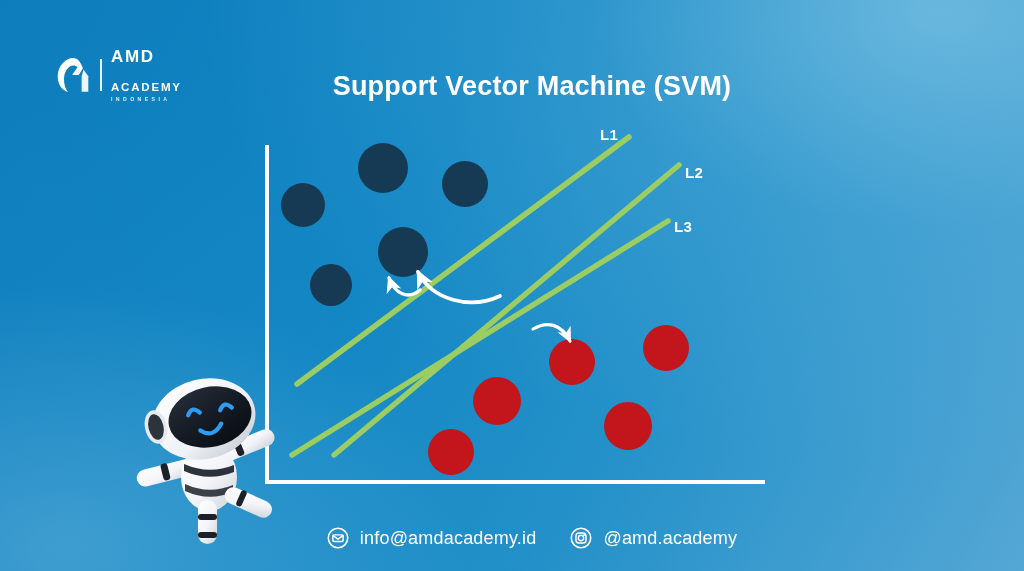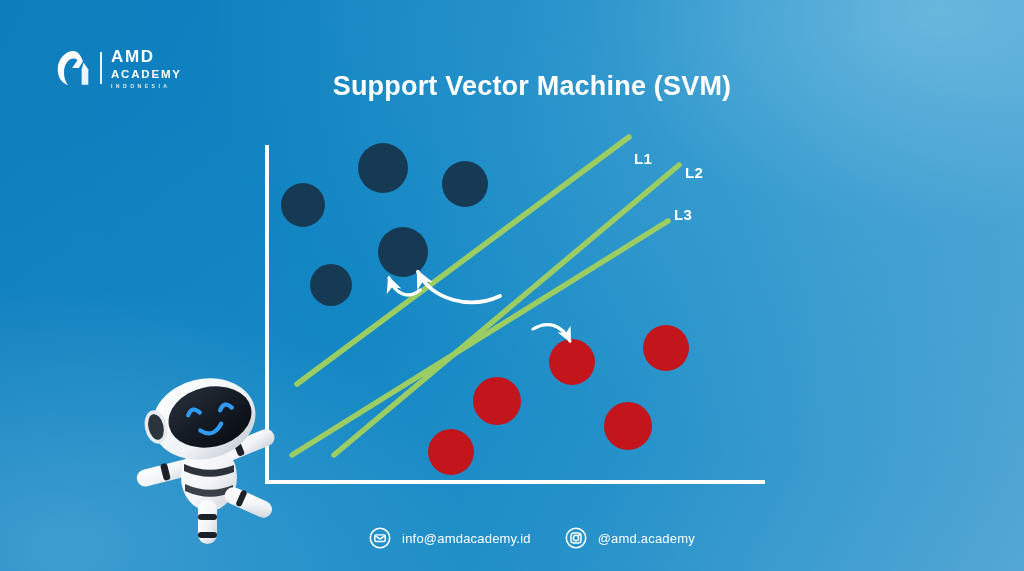--- a/index.html
+++ b/index.html
@@ -48,21 +48,21 @@
     color: #ffffff;
     font-size: 17px;
     font-weight: bold;
     letter-spacing: 1.6px;
   }
   #logo .academy {
     color: #ffffff;
     font-size: 11.5px;
     font-weight: bold;
     letter-spacing: 1.8px;
-    margin-top: 4px;
+    margin-top: 17px;
     text-align: center;
   }
   #logo .indonesia {
     color: #ffffff;
     font-size: 5.2px;
     font-weight: bold;
     letter-spacing: 3.4px;
     opacity: .85;
     margin-top: 3px;
   }
@@ -135,21 +135,21 @@
     align-items: center;
     gap: 11px;
   }
   .contact .glyph {
     width: 22px;
     height: 22px;
     display: block;
   }
   .contact .txt {
     color: #ffffff;
-    font-size: 13px;
+    font-size: 18px;
     letter-spacing: .2px;
     text-align: center;
   }
 </style>
 </head>
 <body>
 
 <div id="stage">
   <div id="bg-gradient"></div>
 
@@ -187,23 +187,23 @@
         <div class="dot navy" style="left: 378px; top: 227px; width: 50px; height: 50px; background: rgb(23, 58, 84);"></div>
         <div class="dot navy" style="left: 310px; top: 264px; width: 42px; height: 42px; background: rgb(23, 58, 84);"></div>
         <div class="dot red" style="left: 549px; top: 339px; width: 46px; height: 46px; background: rgb(194, 22, 28);"></div>
         <div class="dot red" style="left: 643px; top: 325px; width: 46px; height: 46px; background: rgb(194, 22, 28);"></div>
         <div class="dot red" style="left: 473px; top: 377px; width: 48px; height: 48px; background: rgb(194, 22, 28);"></div>
         <div class="dot red" style="left: 604px; top: 402px; width: 48px; height: 48px; background: rgb(194, 22, 28);"></div>
         <div class="dot red" style="left: 428px; top: 429px; width: 46px; height: 46px; background: rgb(194, 22, 28);"></div>
       </div>
 
     <div id="labels-layer">
-        <div class="line-label" style="left: 634px; top: 126px; margin-top: 24px;">L1</div>
+        <div class="line-label" style="left: 600px; top: 126px;">L1</div>
         <div class="line-label" style="left: 685px; top: 151px; margin-top: 13px;">L2</div>
-        <div class="line-label" style="left: 674px; top: 206px;">L3</div>
+        <div class="line-label" style="left: 674px; top: 218px;">L3</div>
       </div>
 
     <svg width="1024" height="571" style="position:absolute;left:0;top:0;pointer-events:none;">
       <defs>
         <marker id="arw" viewBox="0 0 10 10" refX="8" refY="5" markerWidth="5.2" markerHeight="5.2" orient="auto-start-reverse">
           <path d="M 0 0.6 L 9.4 5 L 0 9.4 L 2.6 5 Z" fill="#ffffff"></path>
         </marker>
       </defs>
 
       <path d="M 420 290 C 408 300 395 294 389 278" stroke="#ffffff" stroke-width="3.4" fill="none" stroke-linecap="round" marker-end="url(#arw)"></path>

